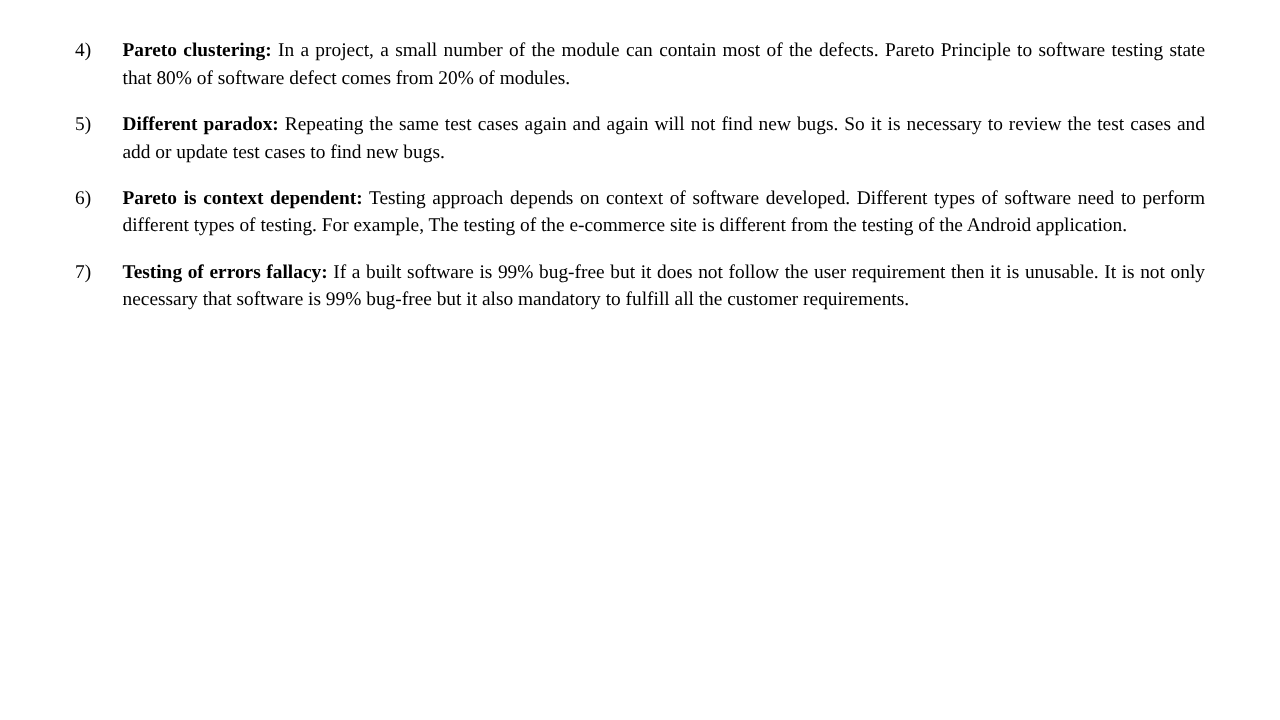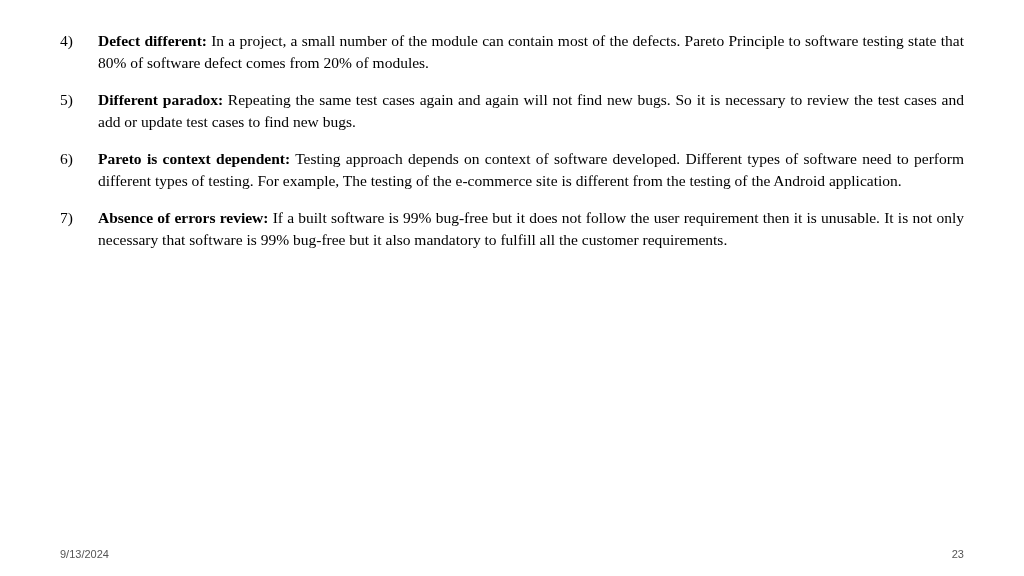--- a/index.html
+++ b/index.html
@@ -72,44 +72,40 @@
   </style>
 </head>
 <body>
 
 <div class="slide-container">
   <ol class="content-list">
 
     <li class="list-item">
       <span class="item-number">4)</span>
       <span class="item-text">
-        <strong>Defect different:</strong>  In a project, a small number of the module can contain most of the defects. Pareto Principle to software testing state that 80% of software defect comes from 20% of modules.
+        <strong>Pareto clustering:</strong>  In a project, a small number of the module can contain most of the defects. Pareto Principle to software testing state that 80% of software defect comes from 20% of modules.
       </span>
     </li>
 
     <li class="list-item">
       <span class="item-number">5)</span>
       <span class="item-text">
         <strong>Different paradox:</strong> Repeating the same test cases again and again will not find new bugs. So it is necessary to review the test cases and add or update test cases to find new bugs.
       </span>
     </li>
 
     <li class="list-item">
       <span class="item-number">6)</span>
       <span class="item-text">
         <strong>Pareto is context dependent:</strong> Testing approach depends on context of software developed. Different types of software need to perform different types of testing. For example, The testing of the e-commerce site is different from the testing of the Android application.
       </span>
     </li>
 
     <li class="list-item">
       <span class="item-number">7)</span>
       <span class="item-text">
-        <strong>Absence of errors review:</strong> If a built software is 99% bug-free but it does not follow the user requirement then it is unusable. It is not only necessary that software is 99% bug-free but it also mandatory to fulfill all the customer requirements.
+        <strong>Testing of errors fallacy:</strong> If a built software is 99% bug-free but it does not follow the user requirement then it is unusable. It is not only necessary that software is 99% bug-free but it also mandatory to fulfill all the customer requirements.
       </span>
     </li>
 
   </ol>
 
-  <div class="footer">
-    <span>9/13/2024</span>
-    <span>23</span>
-  </div>
 </div>
 
 </body></html>

